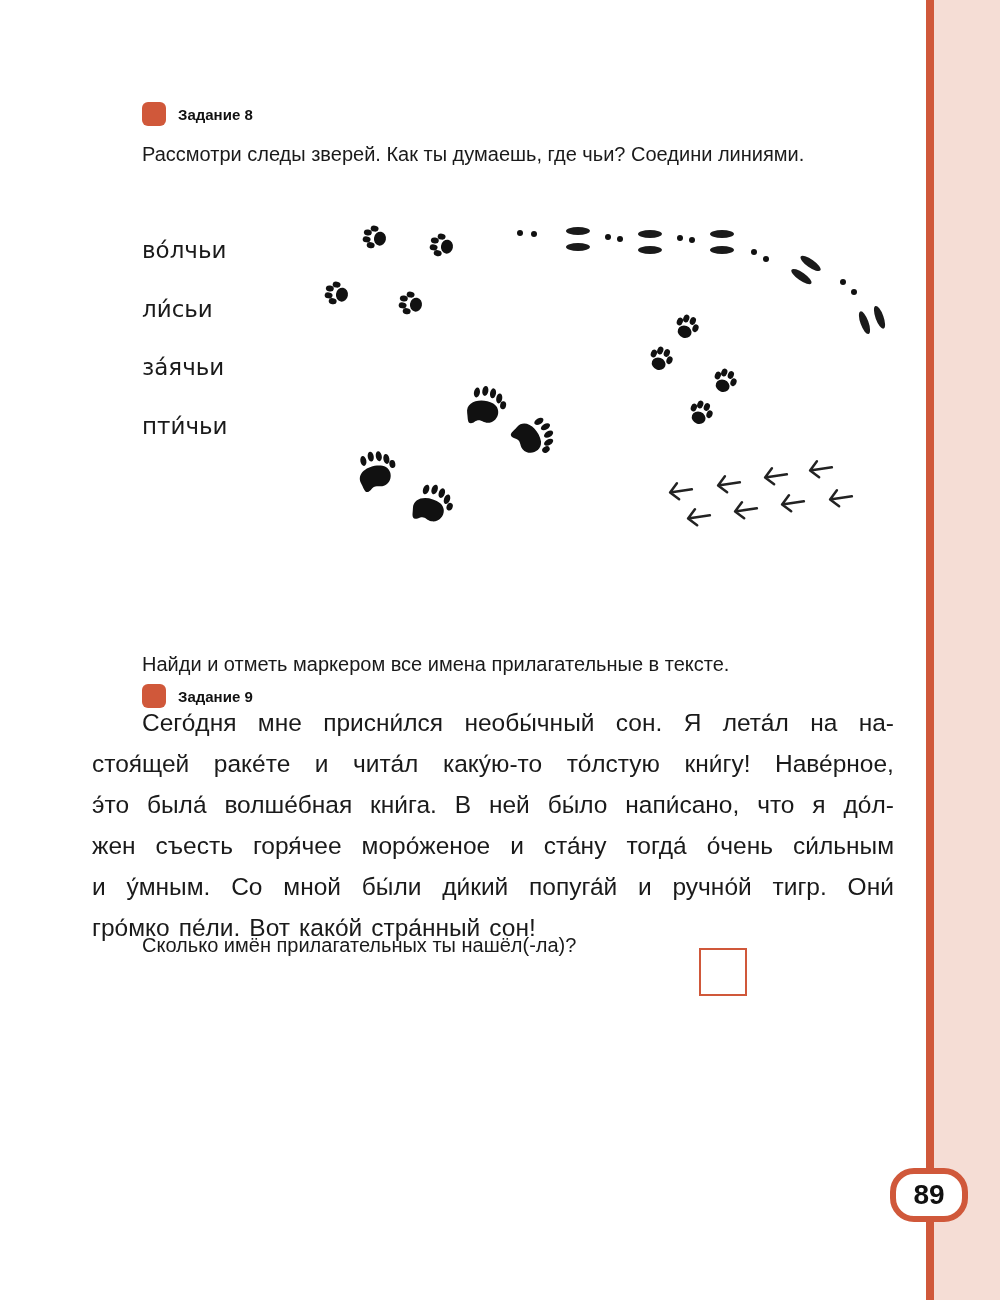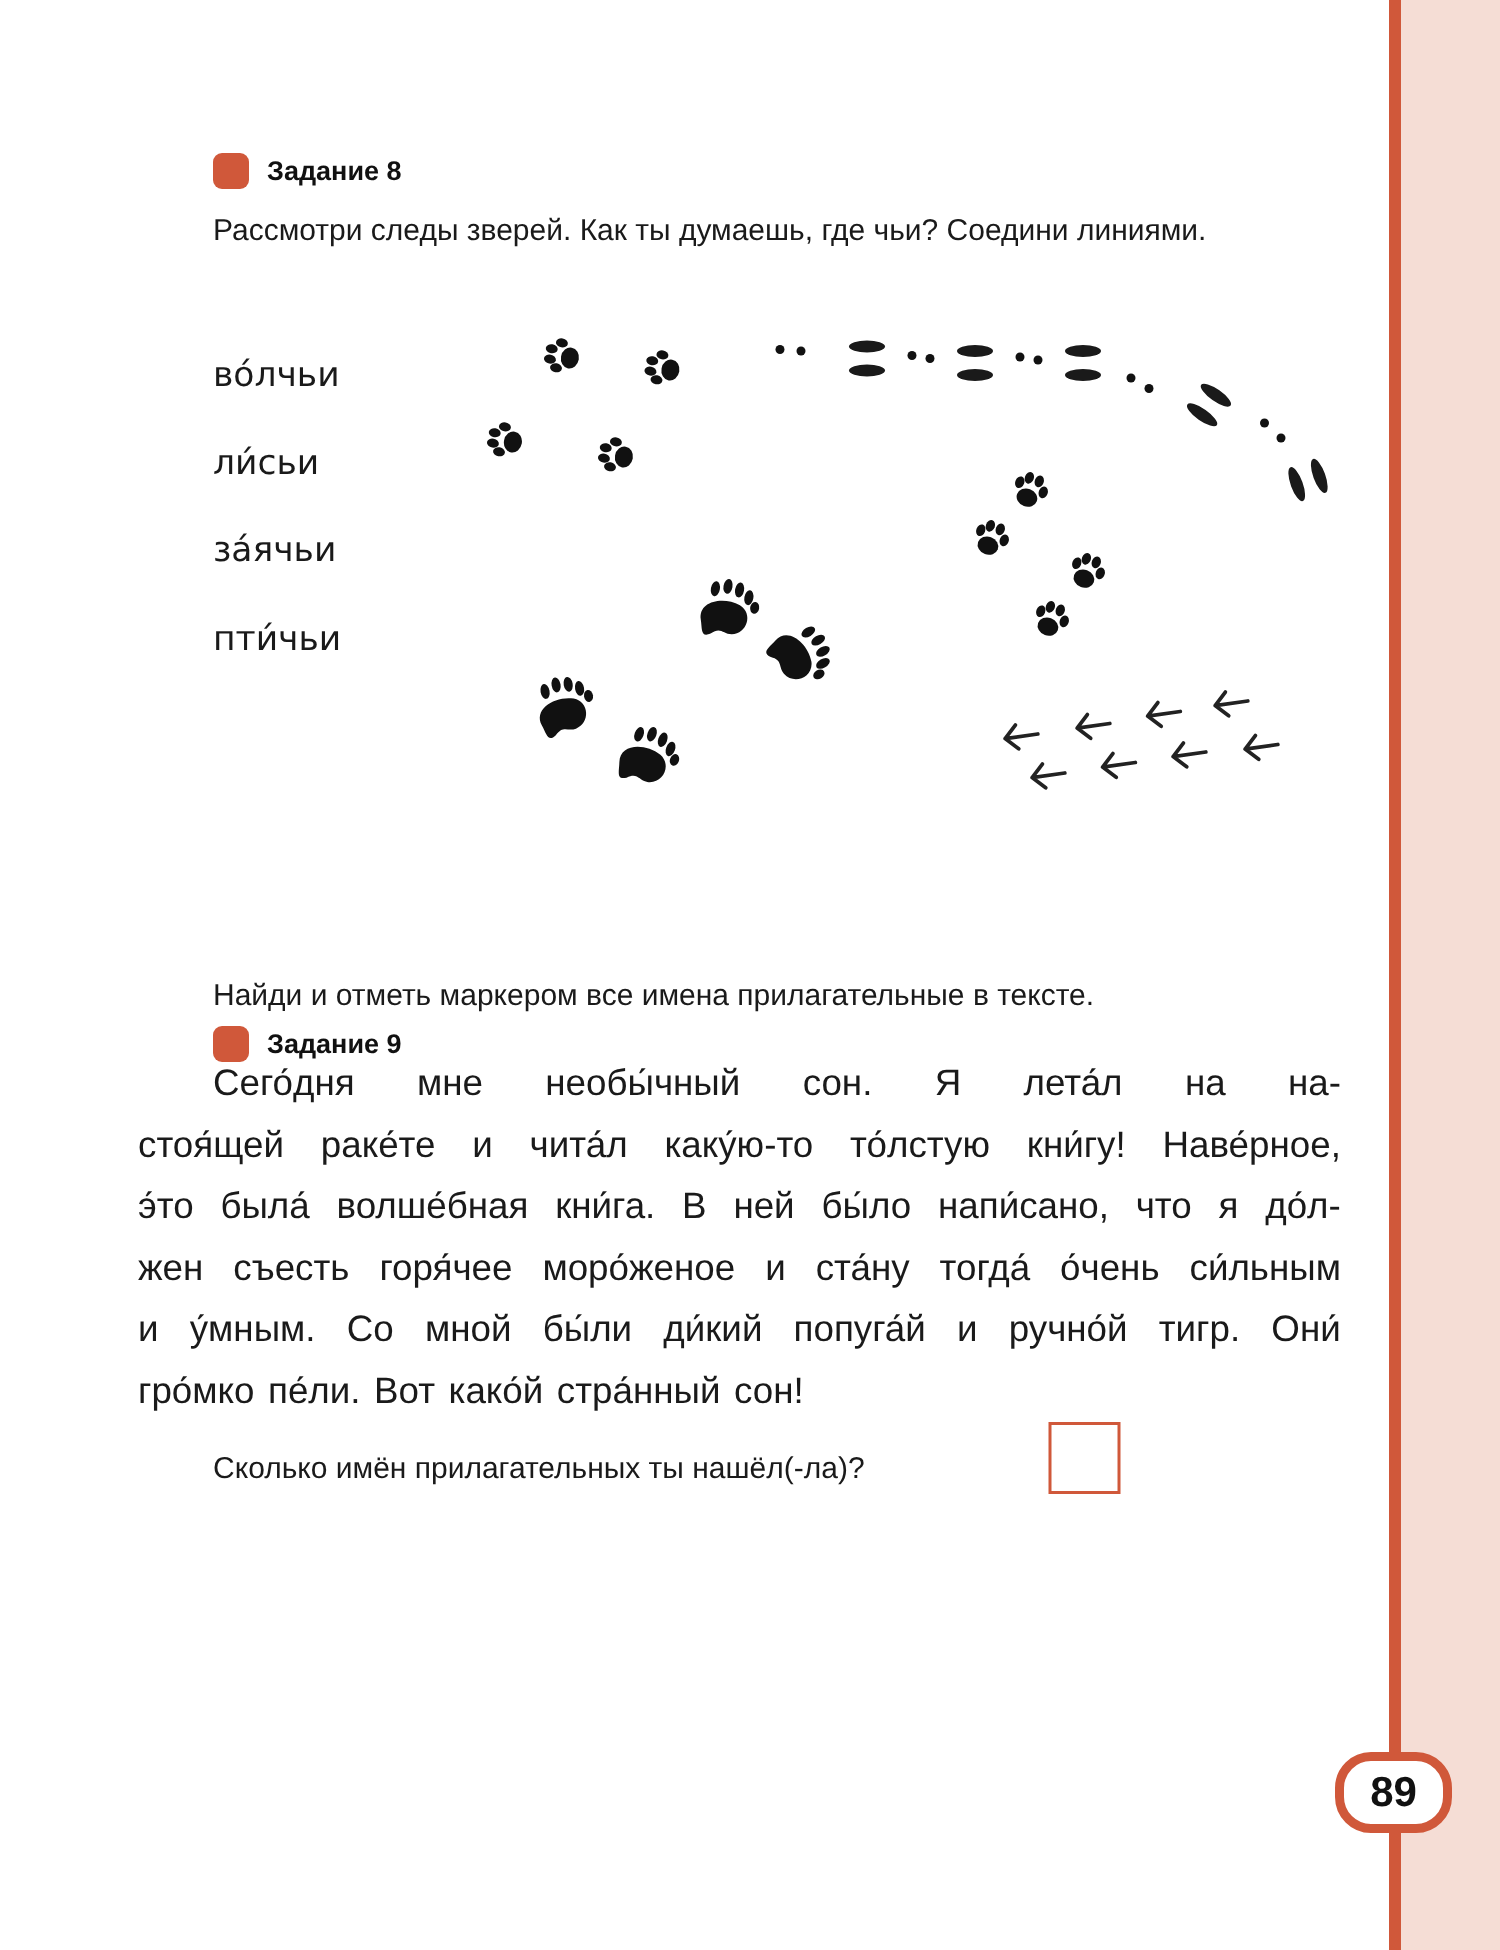--- a/index.html
+++ b/index.html
@@ -17,21 +17,21 @@
     background: #d0583a;
   }
   .page-num {
     position: absolute; left: 890px; top: 1168px; width: 78px; height: 54px;
     background: #fff; border: 6px solid #d0583a; border-radius: 24px;
     box-sizing: border-box; display: flex; align-items: center; justify-content: center;
     font-family: "Liberation Sans", sans-serif; font-weight: bold; font-size: 28px; color: #111;
   }
   .task-head {
     position: absolute; left: 142px; display: flex; align-items: center;
-    font-family: "Liberation Sans", sans-serif; font-weight: bold; font-size: 18px; color: #111;
+    font-family: "Liberation Sans", sans-serif; font-weight: bold; font-size: 15px; color: #111;
   }
   .task-marker {
     width: 24px; height: 24px; border-radius: 6px; background: #d0583a; margin-right: 12px;
   }
   .task-instr {
     position: absolute; left: 142px; width: 752px;
     font-family: "Liberation Sans", sans-serif; font-size: 20px; line-height: 29px; color: #1a1a1a;
     text-align: justify;
   }
   .words {
@@ -41,21 +41,21 @@
   .words div { height: 58.5px; line-height: 36px; }
   .tracks { position: absolute; left: 300px; top: 200px; width: 610px; height: 380px; }
   .story {
     position: absolute; left: 92px; top: 702px; width: 802px;
     font-family: Liberation Sans, sans-serif; font-size: 24.5px; line-height: 41px; color: #1a1a1a;
   }
   .story .line { display: flex; justify-content: space-between; white-space: nowrap; }
   .story .line.first { padding-left: 50px; }
   .story .line.last { justify-content: flex-start; }
   .question {
-    position: absolute; left: 142px; top: 968px;
+    position: absolute; left: 142px; top: 934px;
     font-family: "Liberation Sans", sans-serif; font-size: 20px; color: #1a1a1a;
   }
   .answer-box {
     position: absolute; left: 699px; top: 948px; width: 48px; height: 48px;
     border: 2px solid #d0583a; box-sizing: border-box; background: #fff;
   }
 </style>
 </head>
 <body>
 
@@ -156,20 +156,21 @@
 <div class="task-head" style="top:647px;margin-top:37px;">
   <span class="task-marker"></span>
   <span>Задание 9</span>
 </div>
 <div class="task-instr" style="top:650px;">Найди и отметь маркером все имена прилагательные в тексте.</div>
 
 <div class="story" id="story">
     <div class="line first">
       <span>Сего́дня</span>
       <span>мне</span>
+      <span>присни́лся</span>
       <span>необы́чный</span>
       <span>сон.</span>
       <span>Я</span>
       <span>лета́л</span>
       <span>на</span>
       <span>на-</span>
     </div>
     <div class="line">
       <span>стоя́щей</span>
       <span>раке́те</span>

